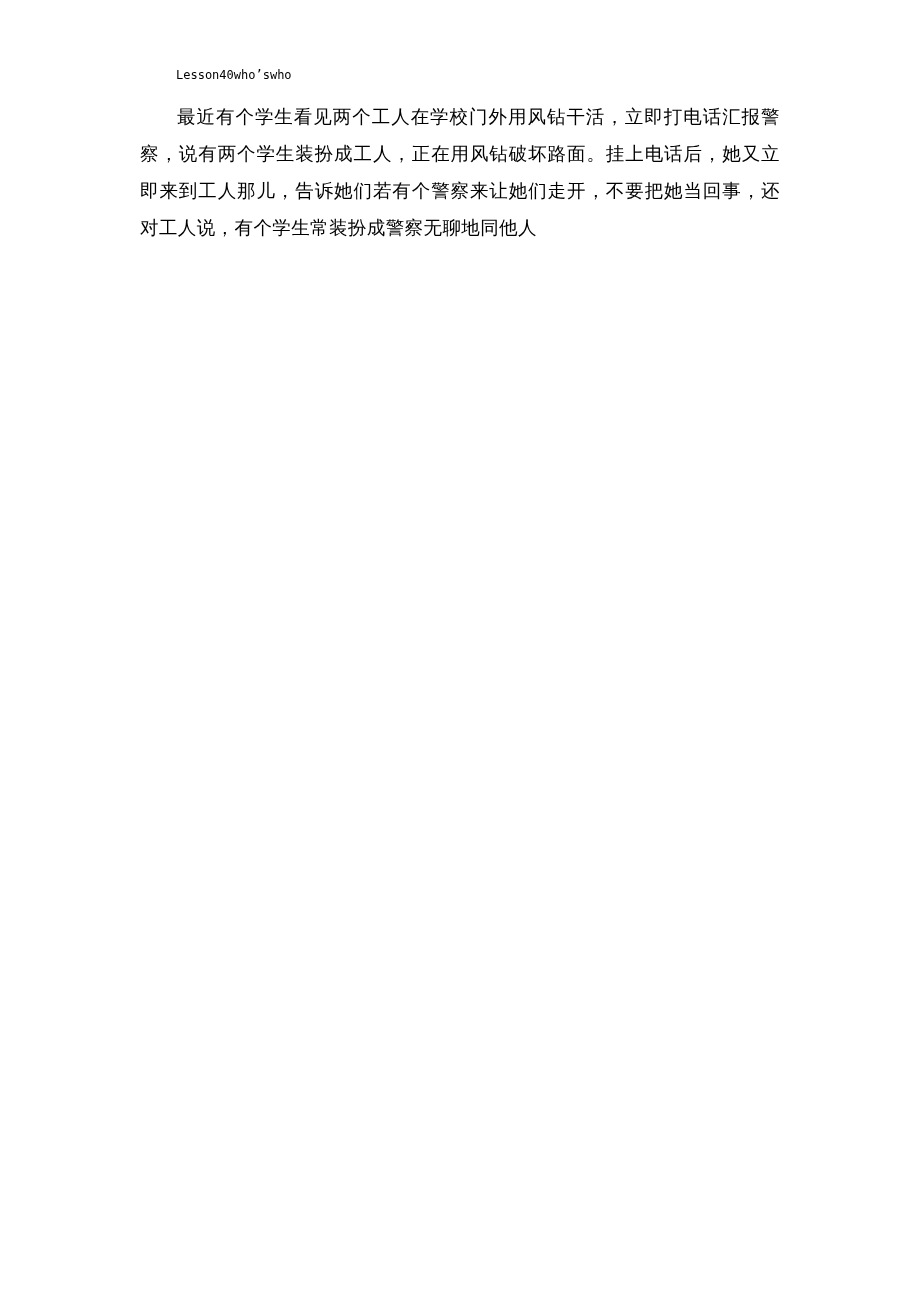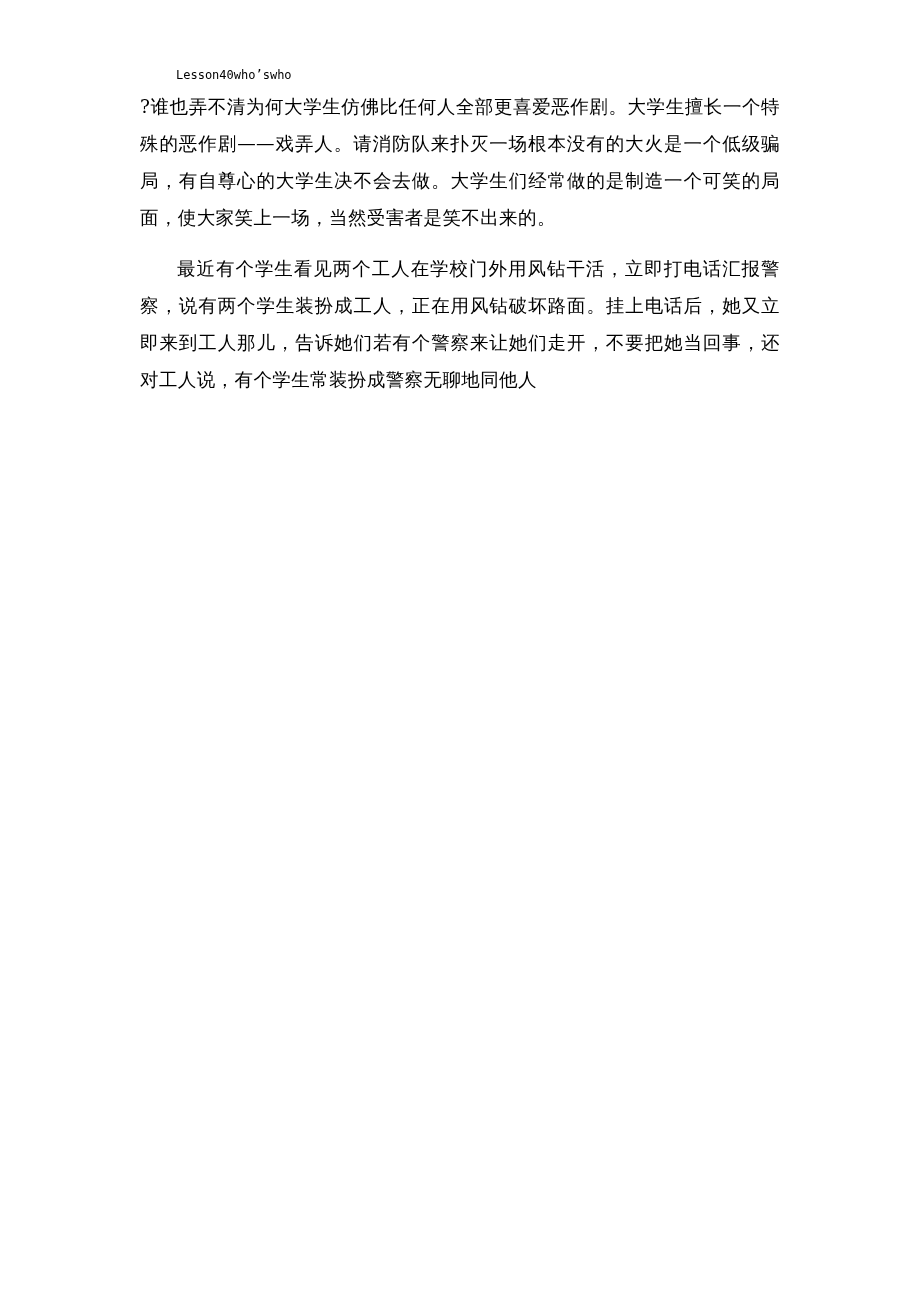--- a/index.html
+++ b/index.html
@@ -70,17 +70,16 @@
 <body>
 
 <div class="page">
 
 
   <p class="lesson-head">Lesson40who’swho</p>
 
 
 
 
-  <p class="para-cn para-cn-1">?谁也弄不清为何大学生仿佛比任何人全部更喜爱恶作剧。大学生擅长一个特殊的恶作剧——戏弄人。请消防队来扑灭一场根本没有的大火是一个低级骗局，有自尊心的大学生决不会去做。大学生们经常做的是制造一个可笑的局面，使大家笑上一场，当然受害者是笑不出来的。</p>
 
   <p class="para-cn para-cn-2">最近有个学生看见两个工人在学校门外用风钻干活，立即打电话汇报警察，说有两个学生装扮成工人，正在用风钻破坏路面。挂上电话后，她又立即来到工人那儿，告诉她们若有个警察来让她们走开，不要把她当回事，还对工人说，有个学生常装扮成警察无聊地同他人</p>
 
 </div>
 
 </body></html>

